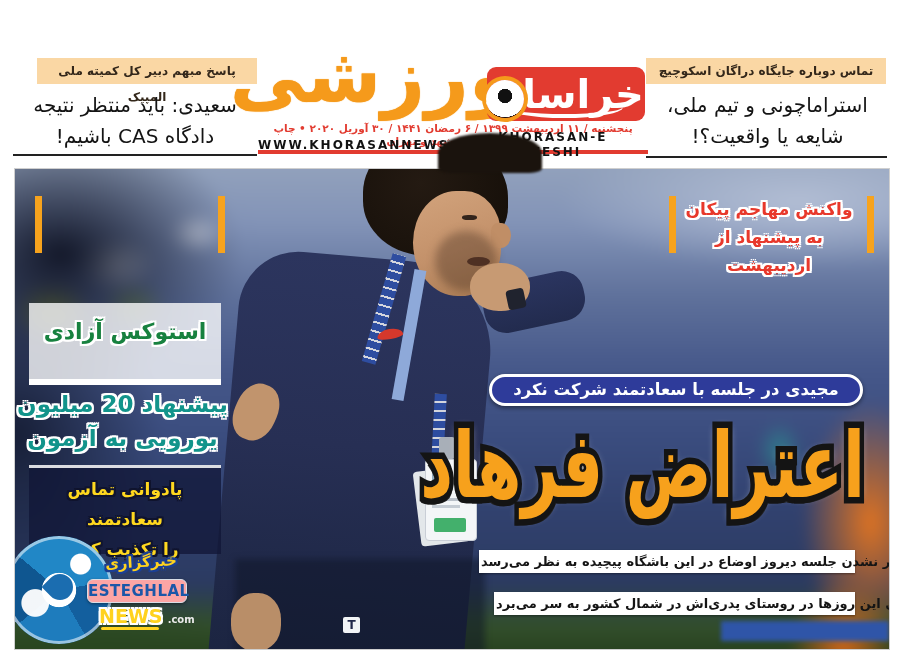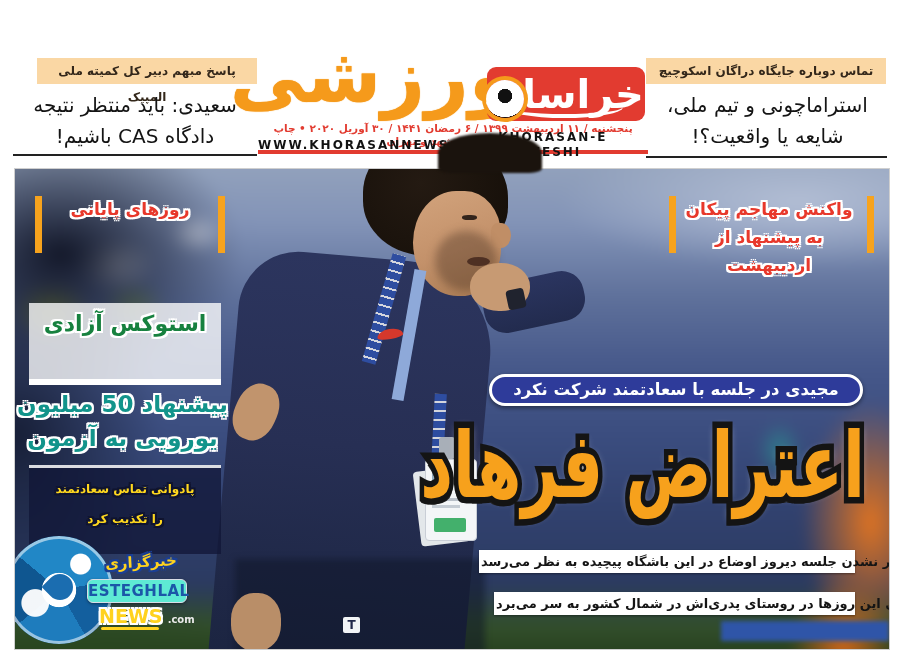--- a/index.html
+++ b/index.html
@@ -43,21 +43,21 @@
   .outline-white{text-shadow:-2px -2px 0 #fff,2px -2px 0 #fff,-2px 2px 0 #fff,2px 2px 0 #fff,
                  -2px 0 0 #fff,2px 0 0 #fff,0 -2px 0 #fff,0 2px 0 #fff;}
   .outline-dark{text-shadow:-2px -2px 0 #10142e,2px -2px 0 #10142e,-2px 2px 0 #10142e,2px 2px 0 #10142e,
                 -2px 0 0 #10142e,2px 0 0 #10142e,0 -2px 0 #10142e,0 2px 0 #10142e;}
   .ban-red{color:#e8382b;font-weight:bold;font-size:17px;line-height:28px;text-align:center;}
   .orange-bar{width:7px;background:#f7a31d;}
   .stokes-box{background:rgba(255,255,255,.78);}
   .green-txt{color:#17813f;font-weight:bold;font-size:22px;line-height:32px;text-align:center;}
   .teal-txt{color:#12948b;font-weight:bold;font-size:23px;line-height:34px;text-align:center;}
   .pad-box{background:rgba(16,22,54,.74);border-top:3px solid rgba(255,255,255,.85);}
-  .yellow-txt{color:#ffd81f;font-weight:bold;font-size:12px;line-height:30px;text-align:center;}
+  .yellow-txt{color:#ffd81f;font-weight:bold;font-size:17px;line-height:30px;text-align:center;}
   .meet-band{background:#2e3b9a;border:3px solid #fff;border-radius:16px;box-shadow:0 2px 4px rgba(0,0,0,.45);
              color:#fff;font-weight:bold;font-size:16.5px;line-height:26px;text-align:center;}
   .bh{width:100%;text-align:center;white-space:nowrap;font-weight:bold;font-size:64px;line-height:110px;
       transform:scaleY(1.42);transform-origin:center;}
   .bh-stroke{-webkit-text-stroke:9px #141414;color:#141414;
              text-shadow:0 0 7px rgba(255,255,255,.85),-3px 4px 0 #141414,3px 4px 0 #141414;}
   .bh-fill{color:#f7a11c;}
   .bullet-band{background:#fff;display:flex;flex-direction:row;align-items:center;gap:5px;
                box-shadow:0 1px 2px rgba(0,0,0,.4);}
   .bullet-text{color:#151515;font-weight:bold;font-size:13px;white-space:nowrap;flex:1;text-align:left;}
@@ -66,21 +66,21 @@
      background:
        radial-gradient(circle at 70% 26%, #fff 0 9%, rgba(255,255,255,0) 10%),
        radial-gradient(circle at 28% 62%, rgba(255,255,255,.95) 0 13%, rgba(255,255,255,0) 14%),
        radial-gradient(circle at 50% 50%, #fff 0 22%, rgba(255,255,255,0) 23%),
        conic-gradient(#2187c6 0 80deg,#135f9e 80deg 150deg,#1e7cbd 150deg 230deg,#0f5690 230deg 310deg,#2187c6 310deg 360deg);
      box-shadow:inset 0 0 0 3px rgba(255,255,255,.55);}
   .epin{border-radius:50% 50% 50% 0;transform:rotate(45deg);background:#1b6db0;}
   .ribbon{color:#ffd21e;font-weight:bold;font-size:15px;transform:rotate(-3deg);
           text-shadow:-2px -2px 0 #1b3f94,2px -2px 0 #1b3f94,-2px 2px 0 #1b3f94,2px 2px 0 #1b3f94,
                       -2px 0 0 #1b3f94,2px 0 0 #1b3f94,0 -2px 0 #1b3f94,0 2px 0 #1b3f94;}
-  .ebox{background:#5eead4;border-radius:6px;border:1px solid #d8dde6;box-shadow:0 1px 3px rgba(0,0,0,.4);
+  .ebox{background:#fca5a5;border-radius:6px;border:1px solid #d8dde6;box-shadow:0 1px 3px rgba(0,0,0,.4);
         color:#1b57a8;font-weight:bold;font-size:15px;line-height:22px;text-align:center;letter-spacing:.5px;}
   .news{color:#ffd21e;font-weight:bold;font-size:19px;
         text-shadow:-2px -2px 0 #fff,2px -2px 0 #fff,-2px 2px 0 #fff,2px 2px 0 #fff;}
   .dotcom{color:#ececec;font-weight:bold;font-size:10px;}
 </style>
 </head>
 <body>
 
 <div class="page">
 
@@ -156,37 +156,36 @@
     <div class="fig" style="left:216px;top:424px;width:50px;height:58px;border-radius:45%;background:#b98e68;"></div>
 
     <div class="fig" style="left:328px;top:448px;width:17px;height:16px;border-radius:2px;background:#f2f4f6;
          color:#22284a;font-weight:bold;font-size:12px;line-height:16px;text-align:center;">T</div>
 
     <div class="fig" style="left:706px;top:452px;width:168px;height:20px;background:#2f55a8;filter:blur(2px);"></div>
 
     <div class="fig orange-bar" style="left:20px;top:27px;height:57px;"></div>
     <div class="fig orange-bar" style="left:203px;top:27px;height:57px;"></div>
     <div class="fig ban-red outline-white rtl" style="left:30px;top:26px;width:170px;">
-      <div>روزهای پایانی</div>
     </div>
 
     <div class="fig orange-bar" style="left:654px;top:27px;height:57px;"></div>
     <div class="fig orange-bar" style="left:852px;top:27px;height:57px;"></div>
     <div class="fig ban-red outline-white rtl" style="left:660px;top:26px;width:188px;">
       <div>واکنش مهاجم پیکان</div>
       <div>به پیشنهاد از اردیبهشت</div>
     </div>
 
     <div class="fig stokes-box" style="left:14px;top:134px;width:192px;height:76px;">
-      <div class="green-txt outline-white rtl" style="padding-top:5px;">استوکس آزادی</div>
+      <div class="green-txt outline-white rtl" style="padding-top:13px;">استوکس آزادی</div>
     </div>
     <div class="fig" style="left:14px;top:210px;width:192px;height:6px;background:#fff;"></div>
 
     <div class="fig teal-txt outline-white rtl" style="left:0px;top:218px;width:215px;">
-      <div>پیشنهاد 50 میلیون</div>
+      <div>پیشنهاد 20 میلیون</div>
       <div>یورویی به آزمون</div>
     </div>
 
     <div class="fig pad-box" style="left:14px;top:296px;width:192px;height:86px;">
       <div class="yellow-txt outline-dark rtl" style="padding-top:6px;">پادوانی تماس سعادتمند</div>
       <div class="yellow-txt outline-dark rtl">را تکذیب کرد</div>
     </div>
 
     <div class="fig meet-band rtl" style="left:474px;top:197px;width:368px;height:26px;margin-top:8px;">مجیدی در جلسه با سعادتمند شرکت نکرد</div>
 

